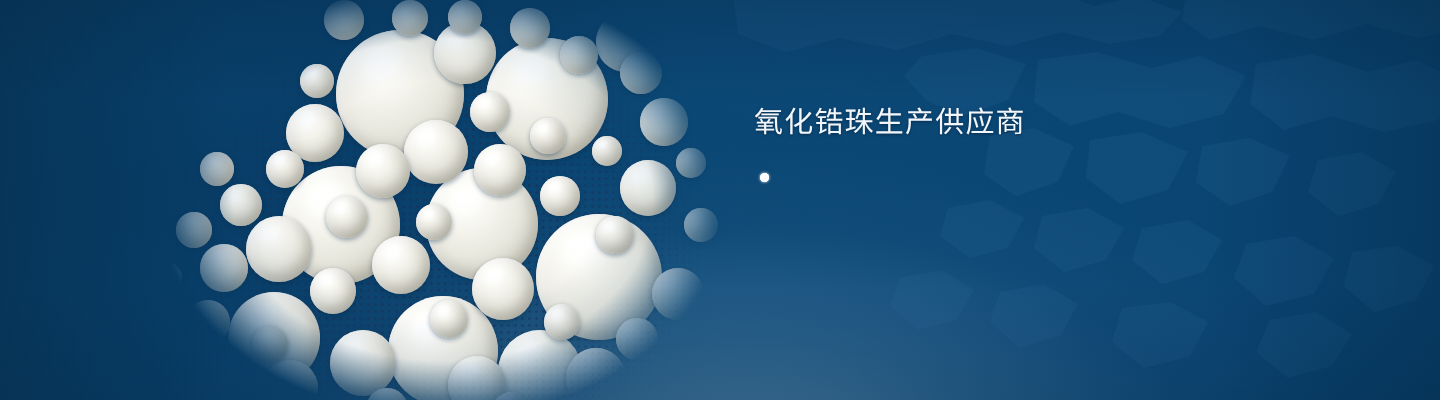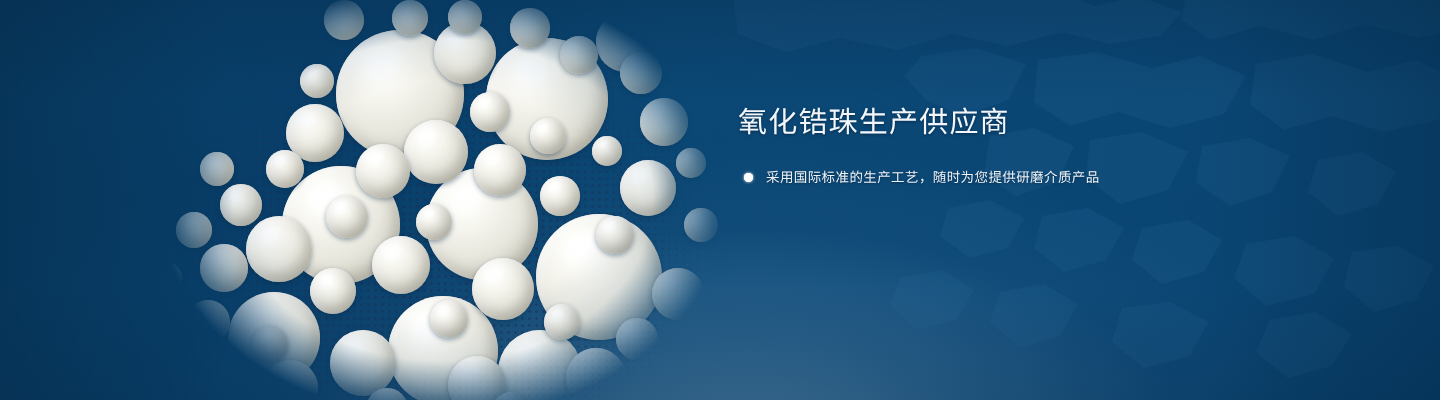--- a/index.html
+++ b/index.html
@@ -110,21 +110,21 @@
     width: 34%;
     height: 26%;
     border-radius: 50%;
     background: radial-gradient(ellipse at 40% 40%, rgba(255,255,255,0.95), rgba(255,255,255,0) 72%);
     transform: rotate(-22deg);
   }
 
   
   .copy {
     position: absolute;
-    left: 738px;
+    left: 754px;
     top: 104px;
     width: 520px;
   }
   .headline {
     margin: 0;
     font-size: 29px;
     line-height: 1.25;
     font-weight: 400;
     letter-spacing: 1.2px;
     color: #f2f6fa;
@@ -256,18 +256,17 @@
 
   <div class="copy">
     <h1 class="headline">氧化锆珠生产供应商</h1>
 
     <ul class="points">
       <li class="point">
         <span class="dot"></span>
       </li>
       <li class="point">
         <span class="dot"></span>
-        <span>采用国际标准的生产工艺，随时为您提供研磨介质产品</span>
       </li>
     </ul>
   </div>
 
 </div>
 
 </body></html>

